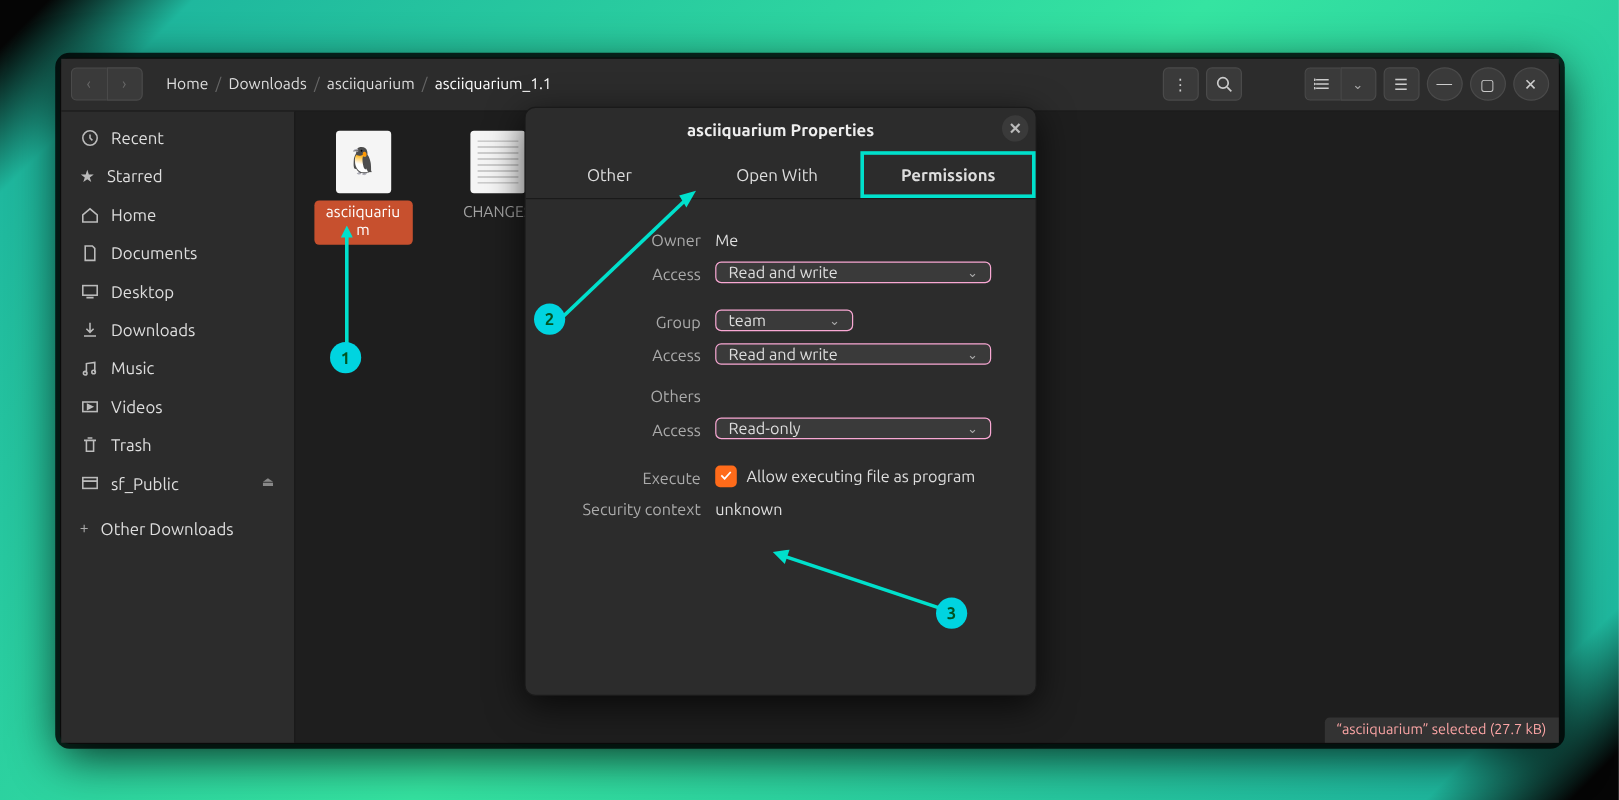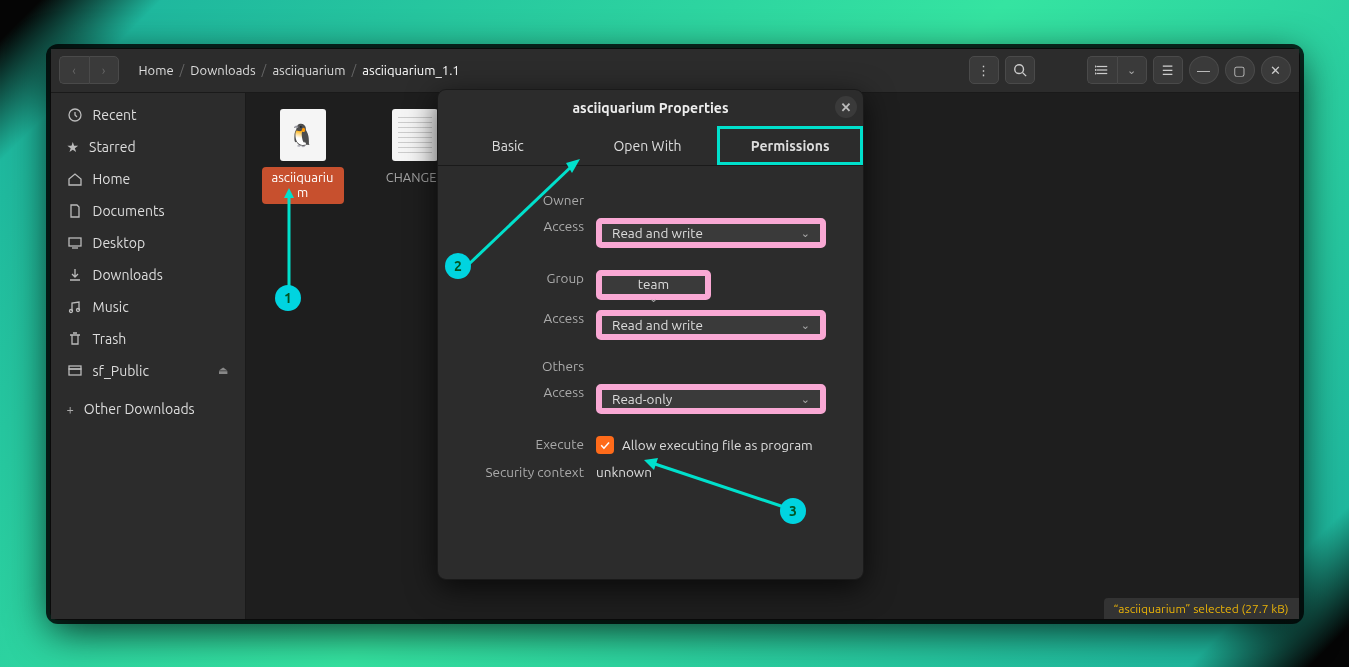--- a/index.html
+++ b/index.html
@@ -56,21 +56,21 @@
 .btn-group .iconbtn:last-child{border-radius:0 5px 5px 0;}
 .iconbtn.round { border-radius: 50%; width:28px; background:#3a3a3a;}
 .body { flex:1; display:flex; }
 .sidebar {
   width: 195px;
   background: #2c2c2c;
   padding: 6px 0;
   border-right: 1px solid #1a1a1a;
 }
 .side-item {
-  display:flex; align-items:center; gap:10px;
+  display:flex; align-items:flex-start; gap:10px;
   padding: 8px 16px;
   color: #ddd; font-size: 14px;
 }
 .side-item .eject{margin-left:auto; font-size:11px; color:#888;}
 .side-item svg, .side-item .si { width:16px; height:16px; flex:0 0 16px; }
 .files {
   flex:1; background:#1e1e1e; position:relative;
   padding: 16px; display:flex; gap: 30px; align-items:flex-start;
 }
 .file {
@@ -83,51 +83,51 @@
   margin-bottom:6px;
   position:relative;
 }
 .file.selected .label { background:#c7502e; color:#fff; border-radius:4px;}
 .file .label { font-size:13px; color:#a3a3a3; text-align:center; padding:3px 5px; line-height:1.2; word-break:break-all;}
 .doclines{position:absolute;left:6px;right:6px;top:8px;bottom:8px;
   background: repeating-linear-gradient(#ccc 0, #ccc 1px, transparent 1px, transparent 5px);}
 .scriptthumb{position:absolute;left:0;right:0;top:0;bottom:0;display:flex;align-items:center;justify-content:center;font-size:22px;}
 .statusbar{
   position:absolute; right:0; bottom:0;
-  background:#333; color:#eab308; font-size:12px;
+  background:#333; color:#fca5a5; font-size:12px;
   padding:4px 10px;
   border-radius:4px 0 0 0;
 }
 .dialog {
   position:absolute; left:437px; top:89px;
   width:427px; height:491px;
   background:#2c2c2c;
   border:1px solid #1a1a1a;
   border-radius:9px;
   box-shadow: 0 8px 30px rgba(0,0,0,.7);
   color:#ddd;
 }
 .dlg-title{ height:36px; display:flex;align-items:center;justify-content:center;
   font-weight:bold; font-size:14px; color:#eee; position:relative;}
 .dlg-close{ position:absolute; right:6px; top:6px; width:22px;height:22px; border-radius:50%;
   background:#3a3a3a; display:flex;align-items:center;justify-content:center; font-size:13px; color:#bbb;}
 .tabs{display:flex; border-bottom:1px solid #1a1a1a; height:40px;}
 .tabs .tab{flex:1;display:flex;align-items:center;justify-content:center; font-size:14px; color:#ddd;}
 .tabs .tab.active{border:3px solid #00e0cc; border-bottom:3px solid #00e0cc; font-weight:bold;}
 .form{padding: 16px 18px; font-size:13.5px;}
-.row{display:flex; align-items:flex-start; margin: 10px 0;}
+.row{display:flex; align-items:flex-end; margin: 10px 0;}
 .row .lbl{ width:140px; text-align:right; padding-right:12px; color:#aaa;}
 .row .val{flex:1;}
 .select{
-  background:#3a3a3a; border:6px solid #f9a8d4; border-radius:5px;
-  height:30px; display:flex; align-items:center; padding: 0 10px;
+  background:#3a3a3a; border:1px solid #f9a8d4; border-radius:5px;
+  height:18px; display:flex; align-items:center; padding: 0 10px;
   justify-content:space-between; color:#ddd; font-size:13.5px;
 }
 .select.w-full{width:230px;}
-.select.w-auto{width:115px;flex-direction:column;}
+.select.w-auto{width:115px;}
 .check{display:flex;align-items:center;gap:8px;}
 .checkbox{
   width:18px;height:18px; background:#ff6b1a; border-radius:4px;
   display:flex;align-items:center;justify-content:center; color:#fff; font-size:13px; font-weight:bold;
 }
 .callout{position:absolute; width:26px;height:26px; background:#00d4e0; border-radius:50%;
   color:#052; font-weight:bold; font-size:14px;
   display:flex;align-items:center;justify-content:center; z-index:50;}
 svg.arrow{position:absolute; z-index:40; pointer-events:none;}
 .chev{font-size:11px;color:#aaa;}
@@ -228,20 +228,27 @@
       <div class="side-item">
           <svg class="si" viewBox="0 0 16 16" fill="none" stroke="#bbb" stroke-width="1.3">
             <path d="M5 12V4l7-1v8"></path>
             <circle cx="4" cy="12" r="1.5"></circle>
             <circle cx="11" cy="11" r="1.5"></circle>
           </svg>
           <span>Music</span>
         </div>
       <div class="side-item">
           <svg class="si" viewBox="0 0 16 16" fill="none" stroke="#bbb" stroke-width="1.3">
+            <rect x="2" y="4" width="12" height="8"></rect>
+            <path d="M6 6v4l4-2z" fill="#bbb"></path>
+          </svg>
+          <span>Videos</span>
+        </div>
+      <div class="side-item">
+          <svg class="si" viewBox="0 0 16 16" fill="none" stroke="#bbb" stroke-width="1.3">
             <path d="M3 4h10M5 4v9h6V4M6 2h4"></path>
           </svg>
           <span>Trash</span>
         </div>
       <div class="side-item">
           <svg class="si" viewBox="0 0 16 16" fill="none" stroke="#bbb" stroke-width="1.3">
             <rect x="2" y="6" width="12" height="6"></rect>
             <rect x="2" y="3" width="12" height="3"></rect>
           </svg>
           <span>sf_Public</span>
@@ -270,27 +277,28 @@
     </div>
   </div>
 </div>
 
 <div class="dialog">
   <div class="dlg-title">
     <span>asciiquarium Properties</span>
     <div class="dlg-close">✕</div>
   </div>
   <div class="tabs">
-    <div class="tab">Basic</div>
+    <div class="tab">Other</div>
     <div class="tab">Open With</div>
     <div class="tab active">Permissions</div>
   </div>
   <div class="form">
     <div class="row">
       <div class="lbl">Owner</div>
+      <div class="val">Me</div>
     </div>
     <div class="row">
       <div class="lbl">Access</div>
       <div class="val">
           <div class="select w-full">
             <span>Read and write</span>
             <span class="chev">⌄</span>
           </div>
         </div>
     </div>

